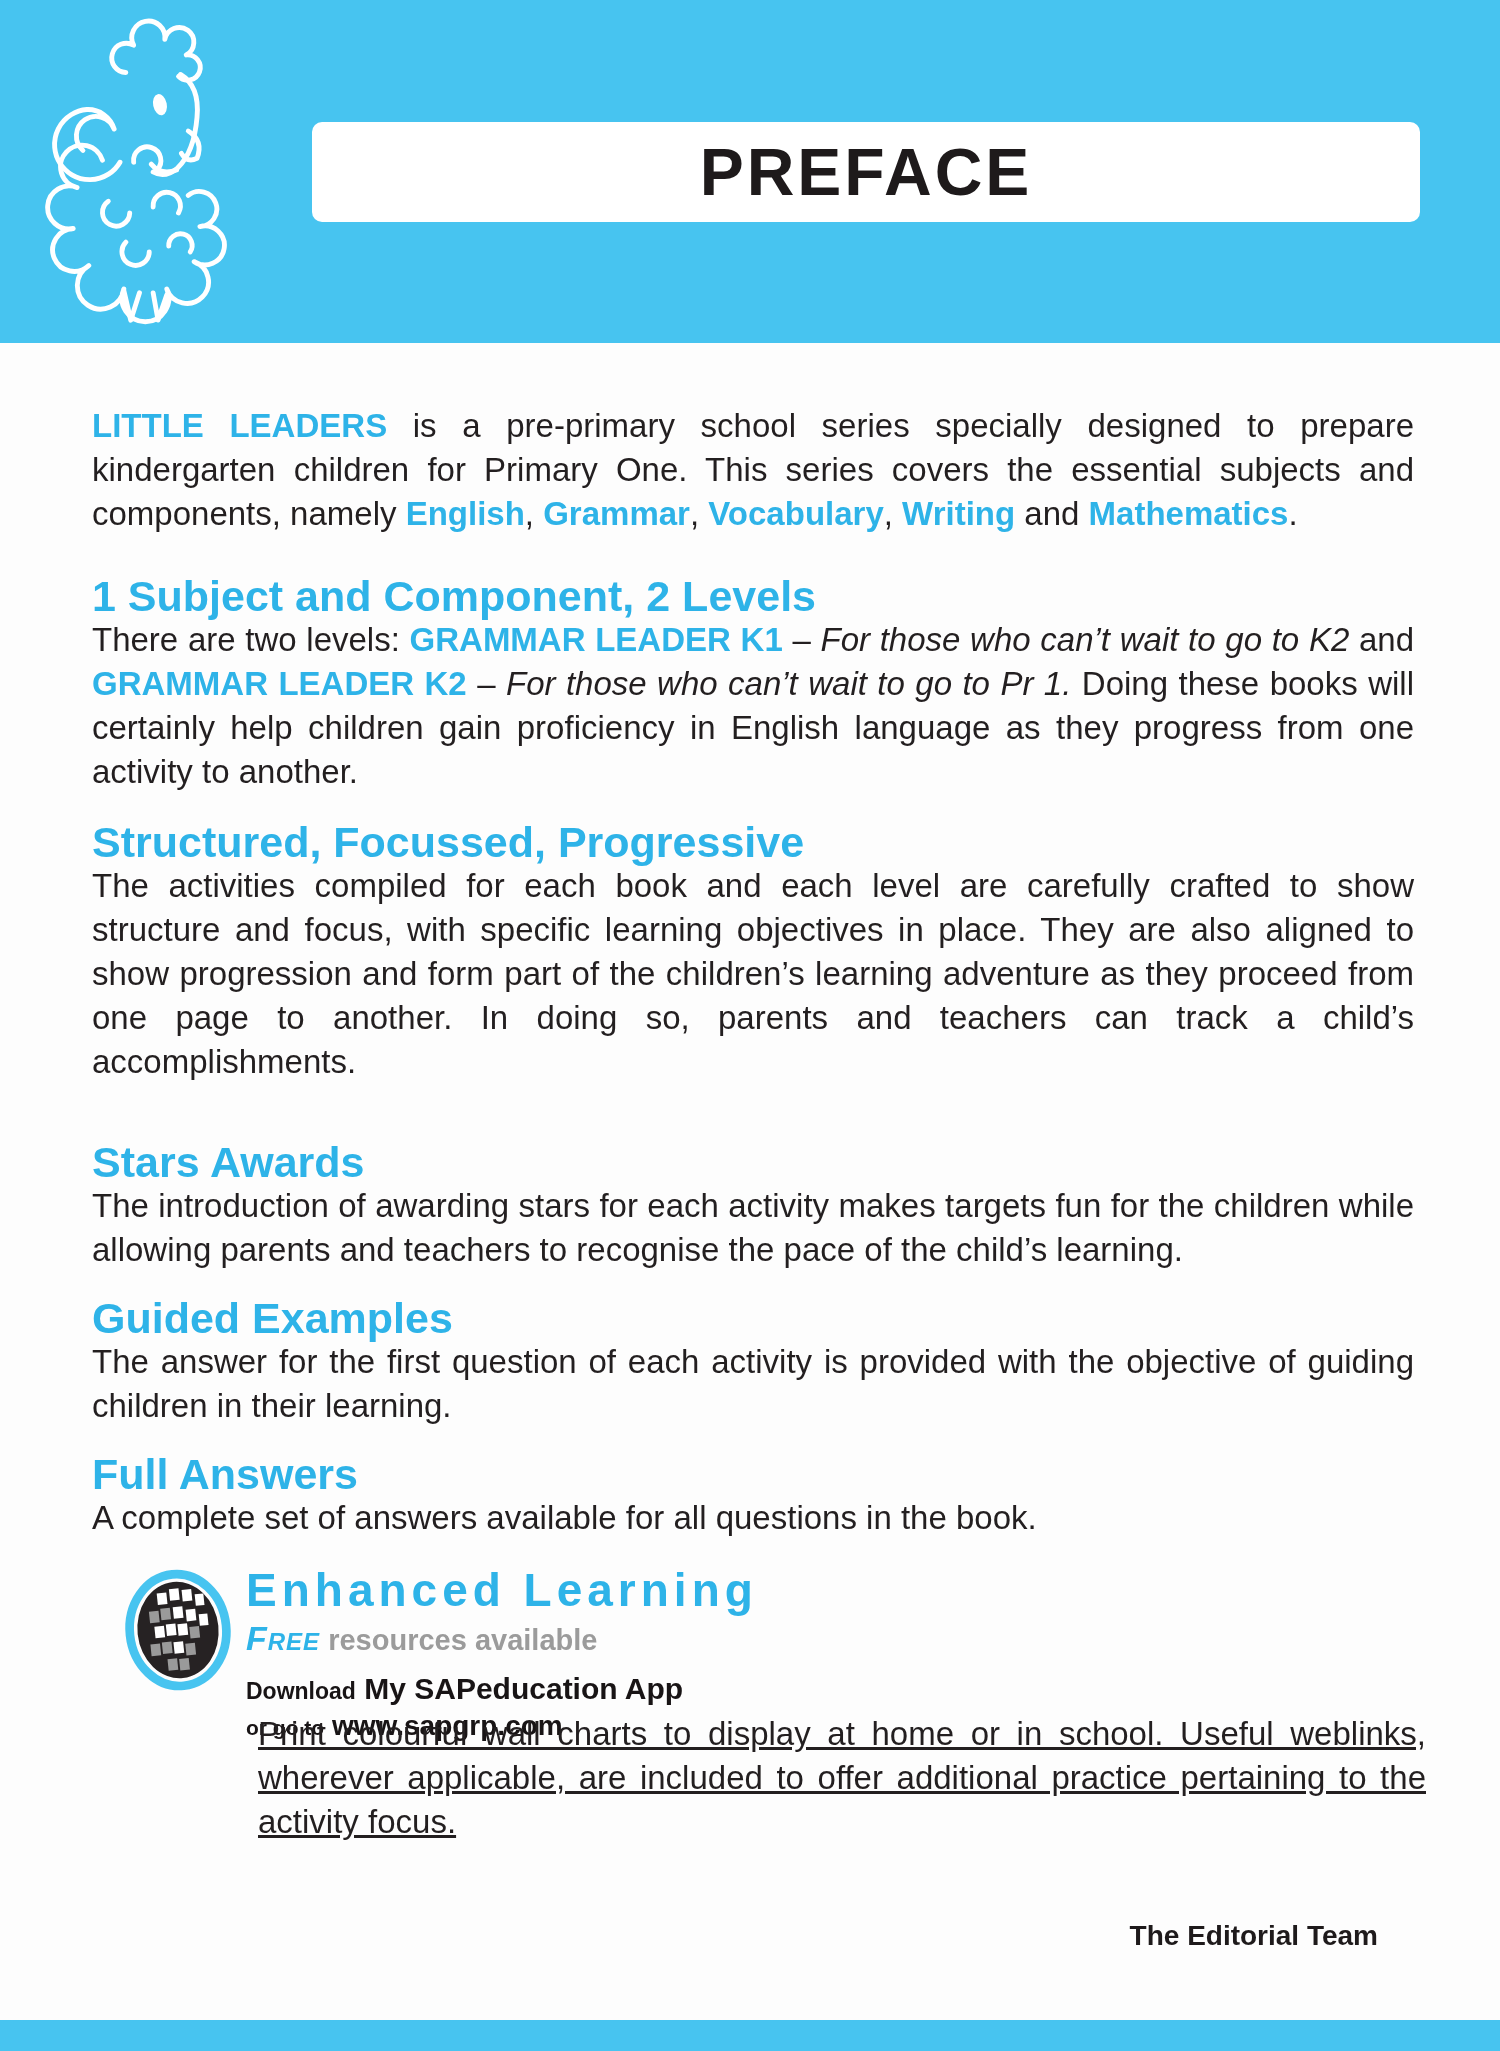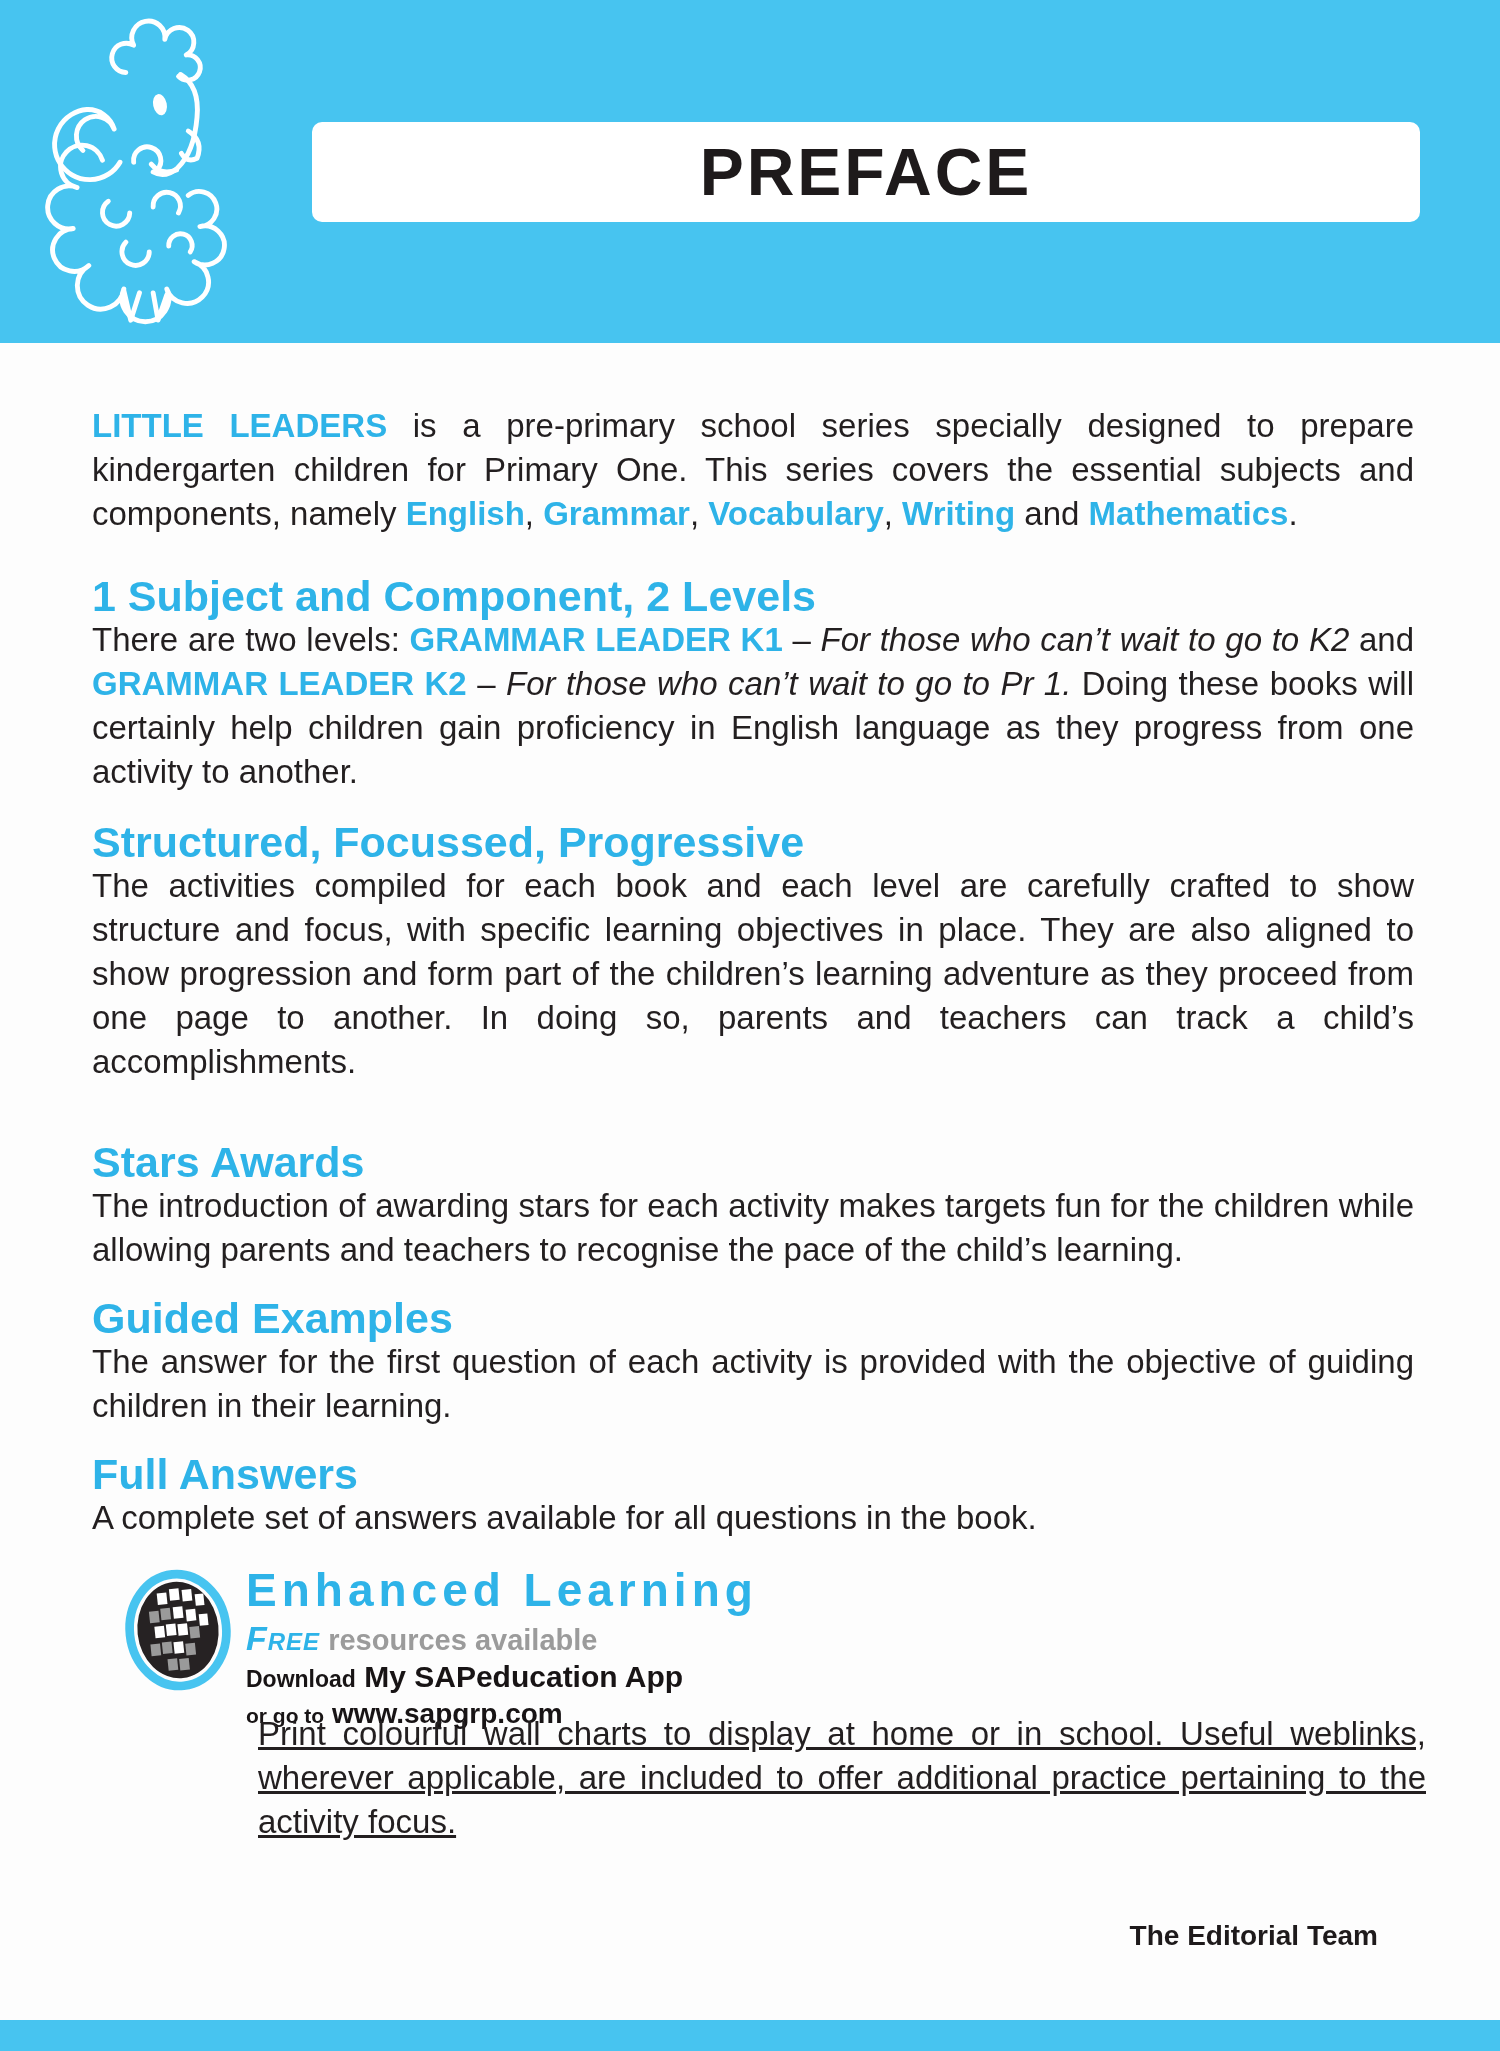--- a/index.html
+++ b/index.html
@@ -54,21 +54,21 @@
   .etitle{
     font-size:46px;line-height:52px;font-weight:bold;letter-spacing:5px;
     color:var(--accent);
   }
   .efree{margin-top:6px;font-size:29px;line-height:32px;}
   .efree-word{
     color:var(--accent);font-style:italic;font-variant:small-caps;
     font-size:34px;font-weight:bold;letter-spacing:1px;
   }
   .efree-rest{color:var(--muted-gray);font-weight:bold;}
-  .edl{margin-top:4px;font-size:30px;line-height:33px;font-weight:bold;color:#181415;}
+  .edl{margin-top:16px;font-size:30px;line-height:33px;font-weight:bold;color:#181415;}
   .edl-label{font-size:23px;}
   .egoto{margin-top:2px;font-size:28px;line-height:31px;font-weight:bold;color:#181415;}
   .egoto-label{font-size:21px;}
   .print-para{position:absolute;left:258px;top:1712px;width:1168px;text-decoration:underline;}
   
   .signature{
     position:absolute;right:122px;top:1920px;
     font-size:28px;font-weight:bold;color:#1E1A1B;
   }
   .footer-bar{

